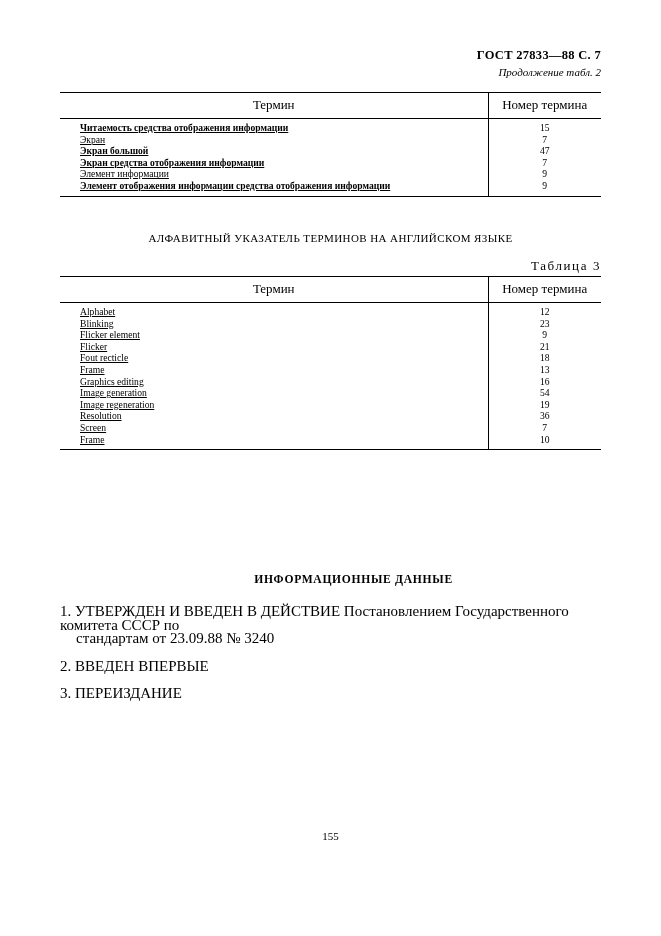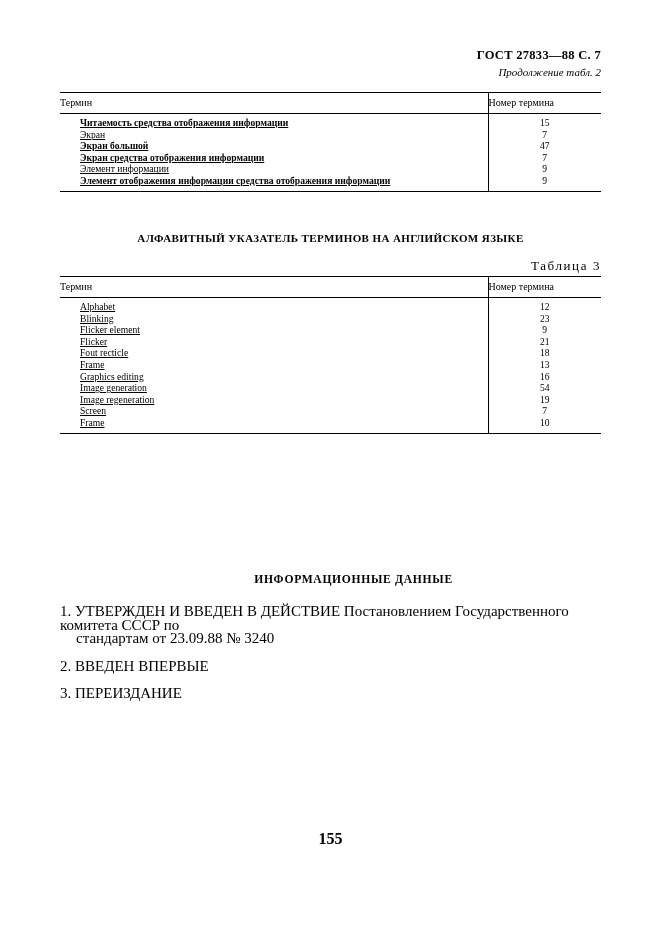--- a/index.html
+++ b/index.html
@@ -46,21 +46,22 @@
   .tbl col.c1 { width: 428px; }
   .tbl col.c2 { width: 113px; }
   .tbl td {
     padding: 0;
     vertical-align: top;
   }
   .tbl .hr-top td { border-top: 1.6px solid #000; height: 0; font-size: 0; line-height: 0; }
   .tbl .hr-mid td { border-top: 0.9px solid #000; height: 0; font-size: 0; line-height: 0; }
   .tbl .hr-bot td { border-top: 1.6px solid #000; height: 0; font-size: 0; line-height: 0; }
   .colhead {
-    font-size: 10px;
+    text-align: center;
+    font-size: 13px;
     padding: 4px 0 5px 0 !important;
   }
   .divider {
     border-left: 0.9px solid #000;
   }
   .term {
     font-size: 9.6px;
     padding-left: 20px !important;
     line-height: 11.6px;
     white-space: nowrap;
@@ -75,21 +76,21 @@
   .rowpad-top td { height: 3px; font-size: 0; line-height: 0; }
   .rowpad-bot td { height: 4px; font-size: 0; line-height: 0; }
 
   .section-title {
     position: absolute;
     top: 232px;
     left: 0;
     width: 661px;
     text-align: center;
     font-size: 11px;
-    font-weight: bold;
+    font-weight: normal;
     letter-spacing: 0.4px;
   }
   .table-caption {
     position: absolute;
     top: 258px;
     right: 60px;
     font-size: 13px;
     letter-spacing: 1.6px;
   }
   .info-title {
@@ -116,22 +117,21 @@
     margin-bottom: 14px;
   }
   .info-item .idx { display: inline; }
   .info-item .cont { display: block; padding-left: 16px; }
   .page-num {
     position: absolute;
     top: 830px;
     left: 0;
     width: 661px;
     text-align: center;
-    font-size: 16px;
-    font-weight: bold;
+    font-size: 11px;
   }
 </style>
 </head>
 <body>
 
 <div class="page">
 
   <div class="header">ГОСТ 27833—88 С. 7</div>
   <div class="cont-label">Продолжение табл. 2</div>
 
@@ -245,20 +245,24 @@
         <td class="term">Graphics editing</td>
         <td class="num divider">16</td>
       </tr>
       <tr>
         <td class="term">Image generation</td>
         <td class="num divider">54</td>
       </tr>
       <tr>
         <td class="term">Image regeneration</td>
         <td class="num divider">19</td>
+      </tr>
+      <tr>
+        <td class="term">Resolution</td>
+        <td class="num divider">36</td>
       </tr>
       <tr>
         <td class="term">Screen</td>
         <td class="num divider">7</td>
       </tr>
       <tr>
         <td class="term">Frame</td>
         <td class="num divider">10</td>
       </tr>
       <tr class="rowpad-bot">

